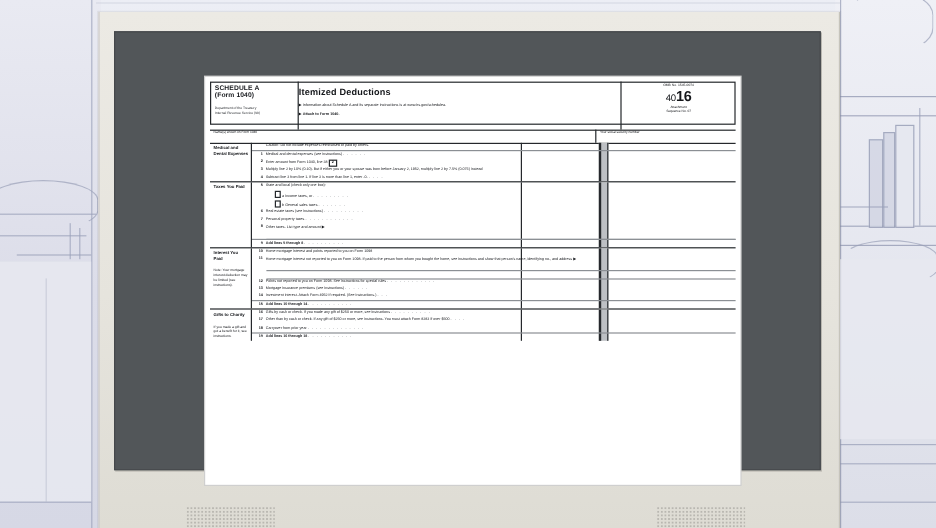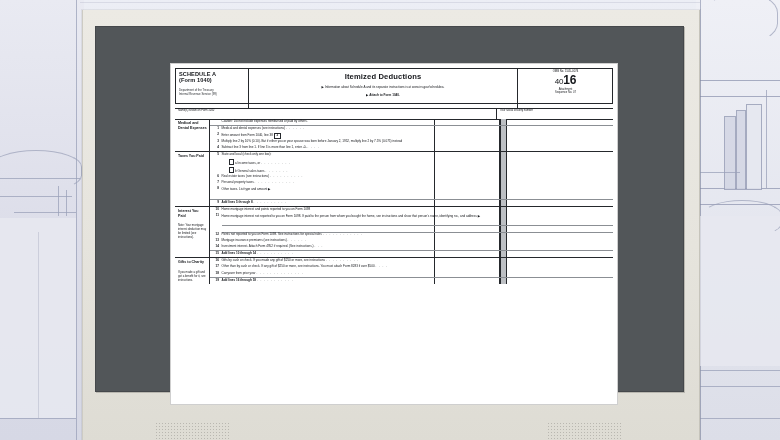--- a/index.html
+++ b/index.html
@@ -47,21 +47,21 @@
   .form{position:relative;width:446px;font-size:3.1px;line-height:1.25;color:#14161a;
      transform-origin:top left;}
 
   .frm-border{position:absolute;left:4px;top:4px;right:4px;bottom:-40px;border:1px solid #25282c;}
 
   
   .hdr{position:absolute;left:4px;top:4px;width:438px;height:40px;border-bottom:1.4px solid #25282c;}
   .hdr-l{position:absolute;left:0;top:0;width:74px;height:40px;border-right:1px solid #25282c;padding:3px 3px 0 4px;box-sizing:border-box;}
   .sched{font-size:5.6px;font-weight:bold;letter-spacing:.1px;line-height:1.15;}
   .dept{font-size:2.85px;line-height:1.3;margin-top:5px;color:#2a2d31;}
-  .hdr-c{position:absolute;left:74px;top:0;width:268px;height:40px;text-align:center;padding-top:4px;box-sizing:border-box;}
+  .hdr-c{position:absolute;left:74px;top:0;width:268px;height:40px;text-align:left;padding-top:4px;box-sizing:border-box;}
   .ttl{font-size:7.6px;font-weight:bold;letter-spacing:.15px;}
   .sub{font-size:3.1px;margin-top:4.5px;}
   .sub b{font-weight:bold;}
   .hdr-r{position:absolute;left:342px;top:0;width:96px;height:40px;border-left:1px solid #25282c;text-align:center;box-sizing:border-box;}
   .omb{font-size:2.8px;padding-top:2px;}
   .yr{font-size:12px;font-weight:bold;letter-spacing:-.2px;line-height:1;margin-top:.5px;}
   .yr .small{font-size:8px;font-weight:normal;}
   .attach{font-size:2.7px;margin-top:2px;line-height:1.25;}
 
   

